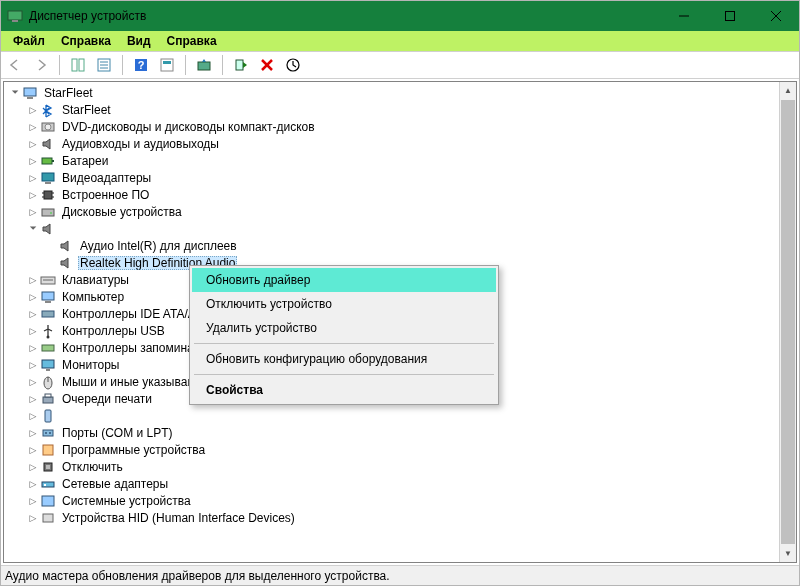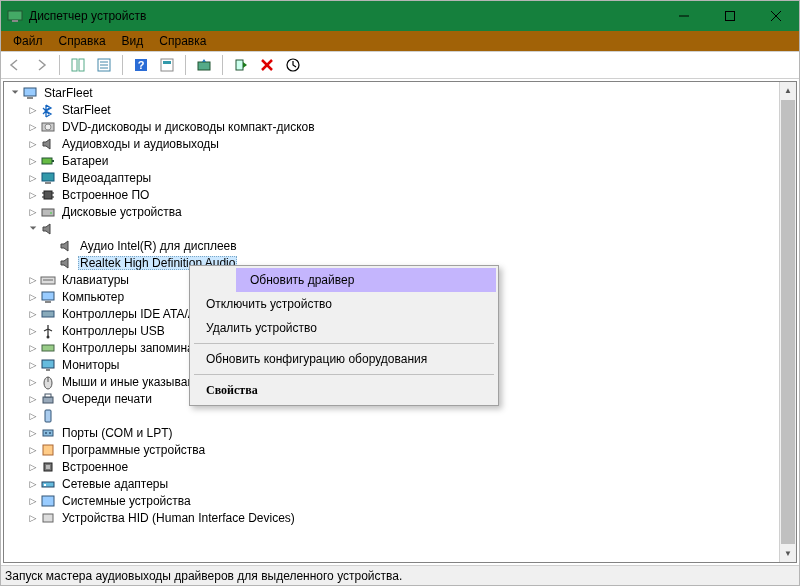--- a/index.html
+++ b/index.html
@@ -37,21 +37,22 @@
     font-family: "Segoe UI Symbol", sans-serif;
     font-size: 10px;
   }
 
   
   .menubar {
     height: 20px;
     display: flex;
     align-items: center;
     padding: 0 4px;
-    background: #a16207;
+    background: #bef264;
+    font-weight: bold;
   }
   .menubar .menu-item { padding: 2px 8px; }
 
   
   .toolbar {
     height: 28px;
     display: flex;
     align-items: center;
     padding: 0 2px;
     border-top: 1px solid #d0d0d0;
@@ -139,29 +140,28 @@
     border: 1px solid #a0a0a0;
     box-shadow: 3px 3px 6px rgba(0,0,0,0.25);
     padding: 2px;
     z-index: 10;
   }
   .cm-item {
     padding: 5px 14px;
     font-size: 12px;
   }
   .cm-item.hover {
-    background: #c4b5fd;
-    margin-left: 44px;
+    background: #5eead4;
   }
   .cm-sep {
     height: 1px;
     background: #c0c0c0;
     margin: 3px 2px;
   }
-  .cm-item.bold { font-weight: bold; font-family: Liberation Serif, serif; }
+  .cm-item.bold { font-weight: bold; }
 
   
   .statusbar {
     height: 20px;
     display:flex; align-items:center;
     padding: 0 4px;
     border-top: 1px solid #d0d0d0;
     background: #f0f0f0;
     font-size: 12px;
   }
@@ -511,21 +511,21 @@
     </div>
 
     <div class="node indent1">
       <span class="expander">▷</span>
       <span class="node-icon">
           <svg width="16" height="16">
             <rect x="4" y="4" width="8" height="8" fill="#777" stroke="#222"></rect>
             <rect x="6" y="6" width="4" height="4" fill="#bbb"></rect>
           </svg>
         </span>
-      <span class="node-label">Встроенное</span>
+      <span class="node-label">Отключить</span>
     </div>
 
     <div class="node indent1">
       <span class="expander">▷</span>
       <span class="node-icon">
           <svg width="16" height="16">
             <rect x="2" y="6" width="12" height="5" fill="#6bd" stroke="#246"></rect>
             <rect x="4" y="8" width="2" height="2" fill="#fff"></rect>
           </svg>
         </span>
@@ -565,14 +565,14 @@
   </div>
 
   <div class="vscroll">
     <div class="sbtn">▲</div>
     <div class="thumb"></div>
     <div class="sbtn">▼</div>
   </div>
 </div>
 
 <div class="statusbar">
-  <span>Запуск мастера аудиовыходы драйверов для выделенного устройства.</span>
+  <span>Аудио мастера обновления драйверов для выделенного устройства.</span>
 </div>
 
 </body></html>

